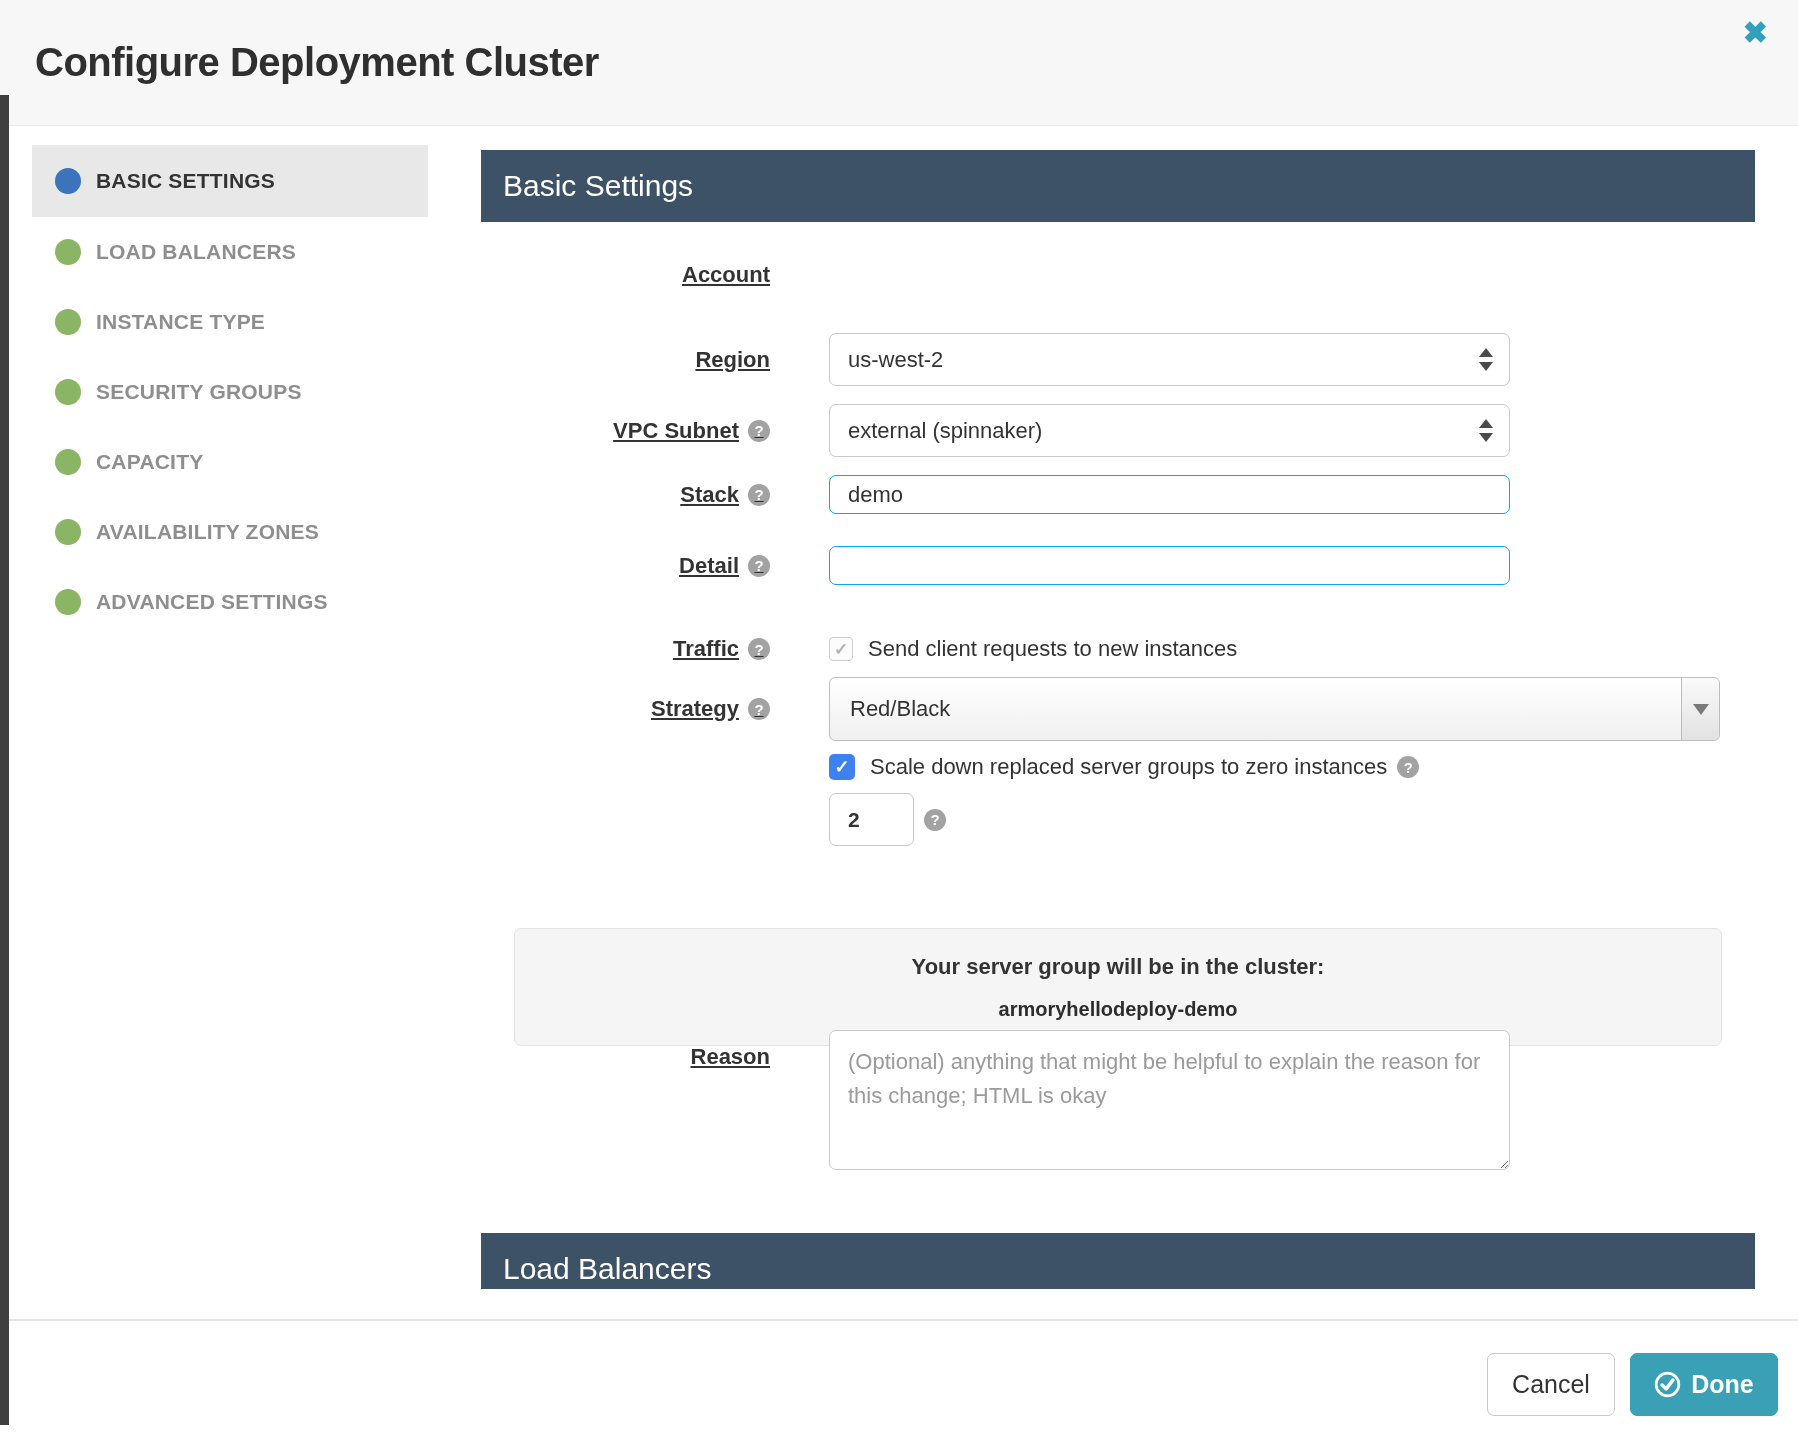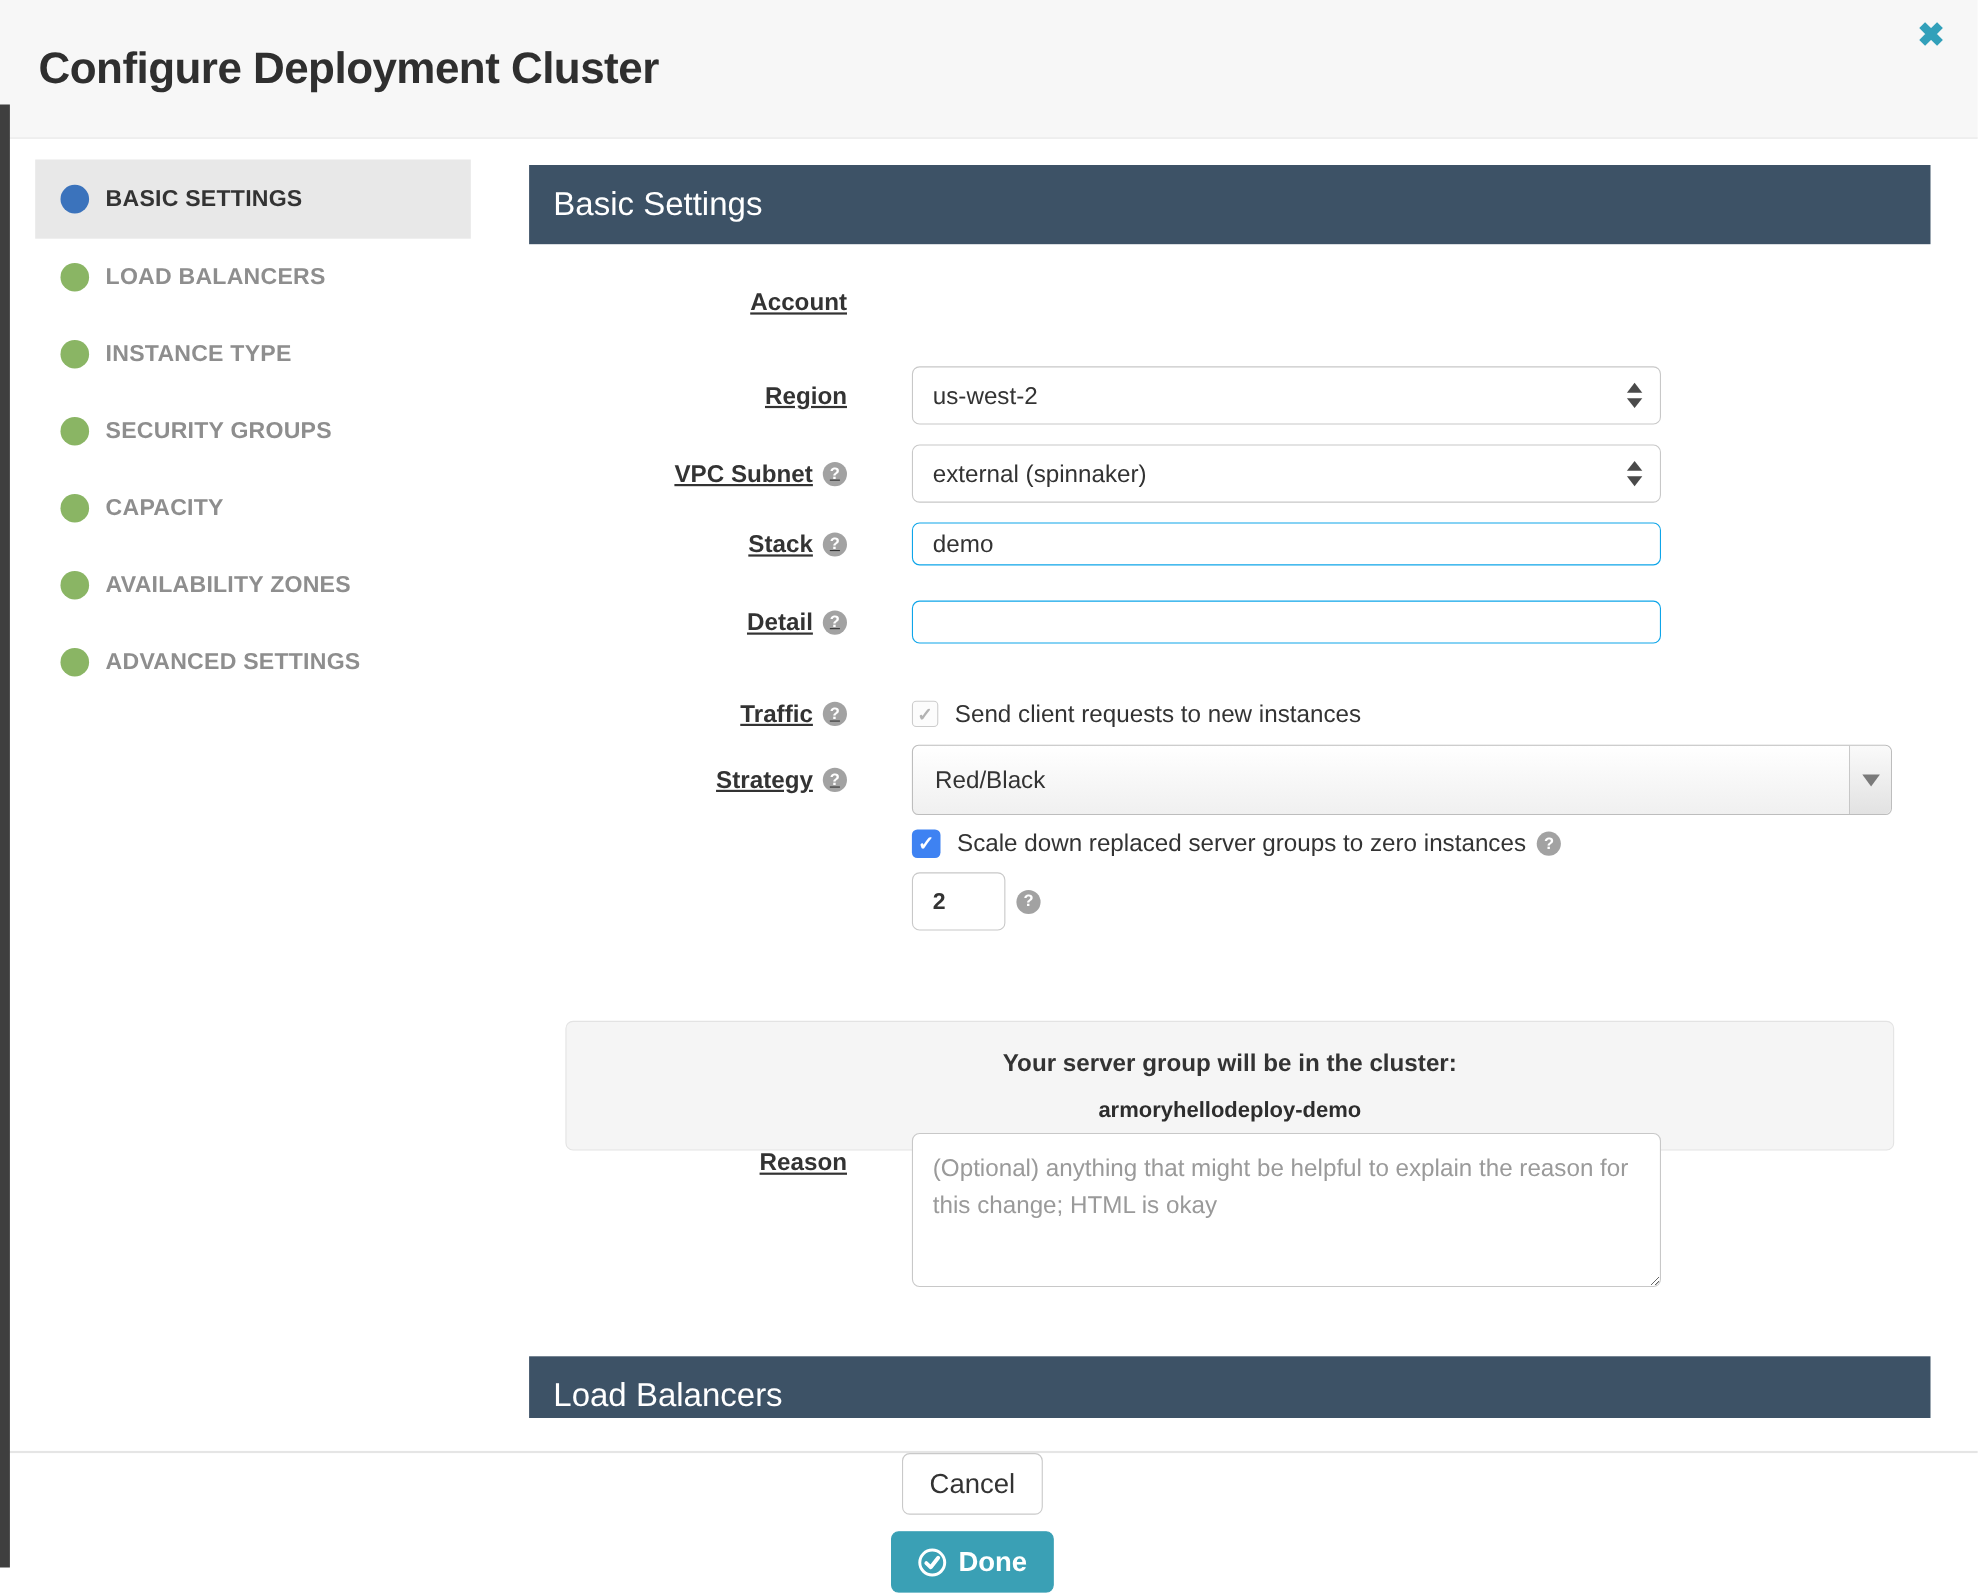--- a/index.html
+++ b/index.html
@@ -80,21 +80,21 @@
   .reason-row { align-items:flex-start; }
   .reason-row .flabel { margin-top:14px; }
   .textarea { width:681px; height:140px; border:1px solid #c8c8c8; border-radius:7px; padding:14px 18px;
               font-size:22px; line-height:1.55; color:#333; font-family:inherit; resize:vertical; outline:none; background:#fff; }
   .textarea::placeholder { color:#9a9a9a; }
   .txt::placeholder { color:#9a9a9a; }
 
   
   .modal-footer { position:absolute; top:1319px; left:0; right:0; height:129px; background:#fff;
                   border-top:2px solid #e5e5e5; display:flex; align-items:center; justify-content:flex-end;
-                  gap:15px; padding-right:30px; z-index:10;flex-direction:column; }
+                  gap:15px; padding-right:20px; z-index:10; }
   .btn { height:63px; border-radius:7px; font-size:25px; font-family:inherit; display:flex;
          align-items:center; justify-content:center; cursor:pointer; }
   .btn-cancel { width:128px; background:#fff; border:1px solid #c9c9c9; color:#333; }
   .btn-done { width:148px; background:#3aa0b5; border:1px solid #3aa0b5; color:#fff; font-weight:700; gap:10px; }
   .done-icon { width:27px; height:27px; display:block; }
 </style>
 </head>
 <body>
 
 <div class="backdrop-strip"></div>

